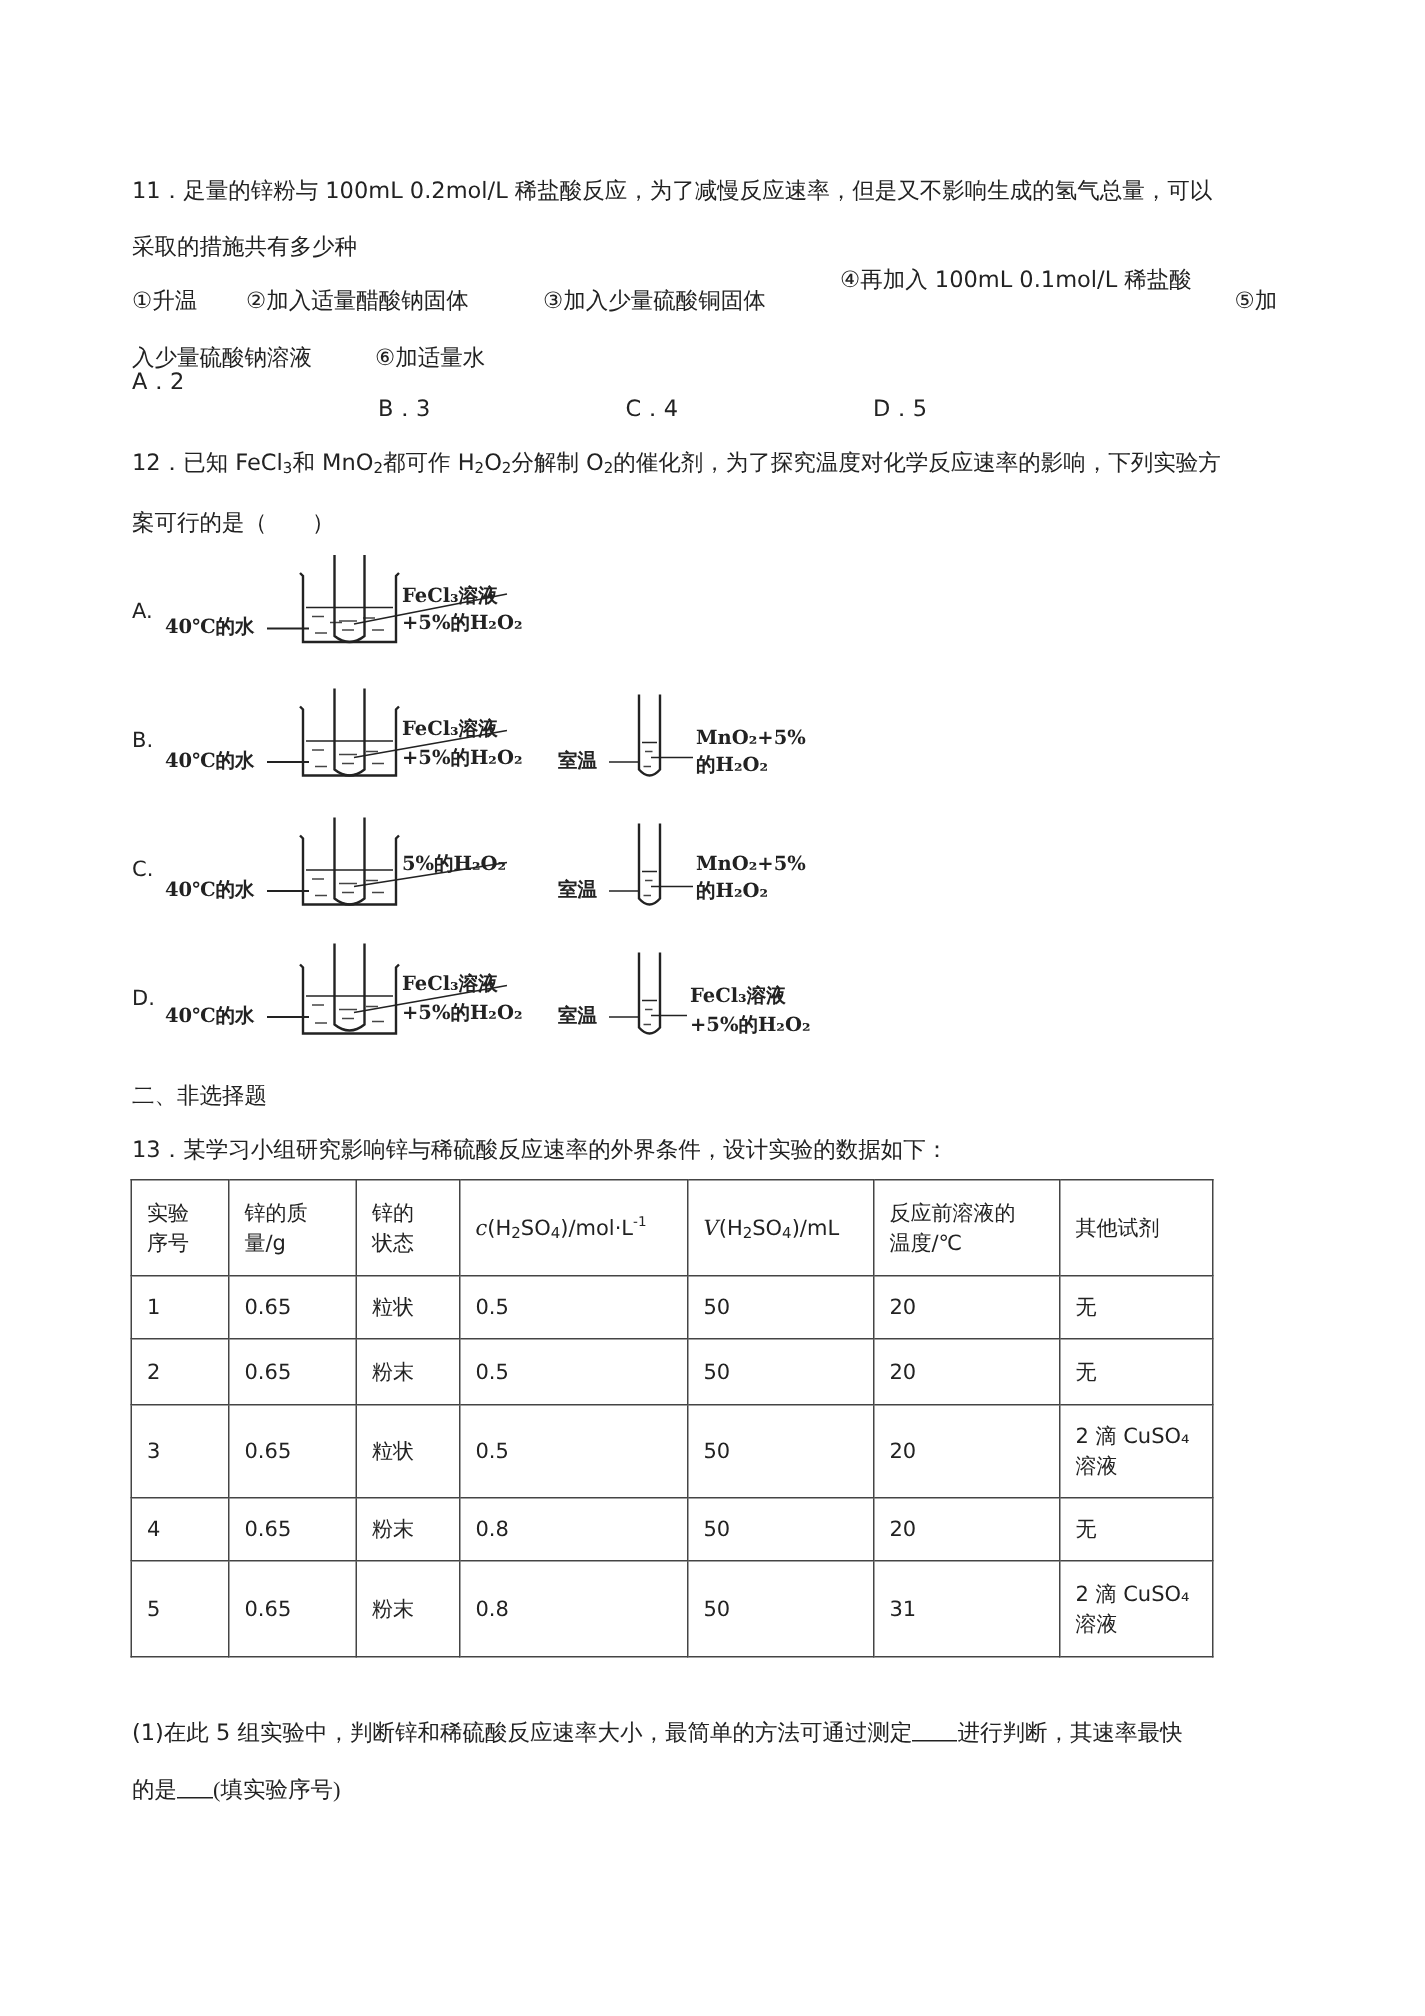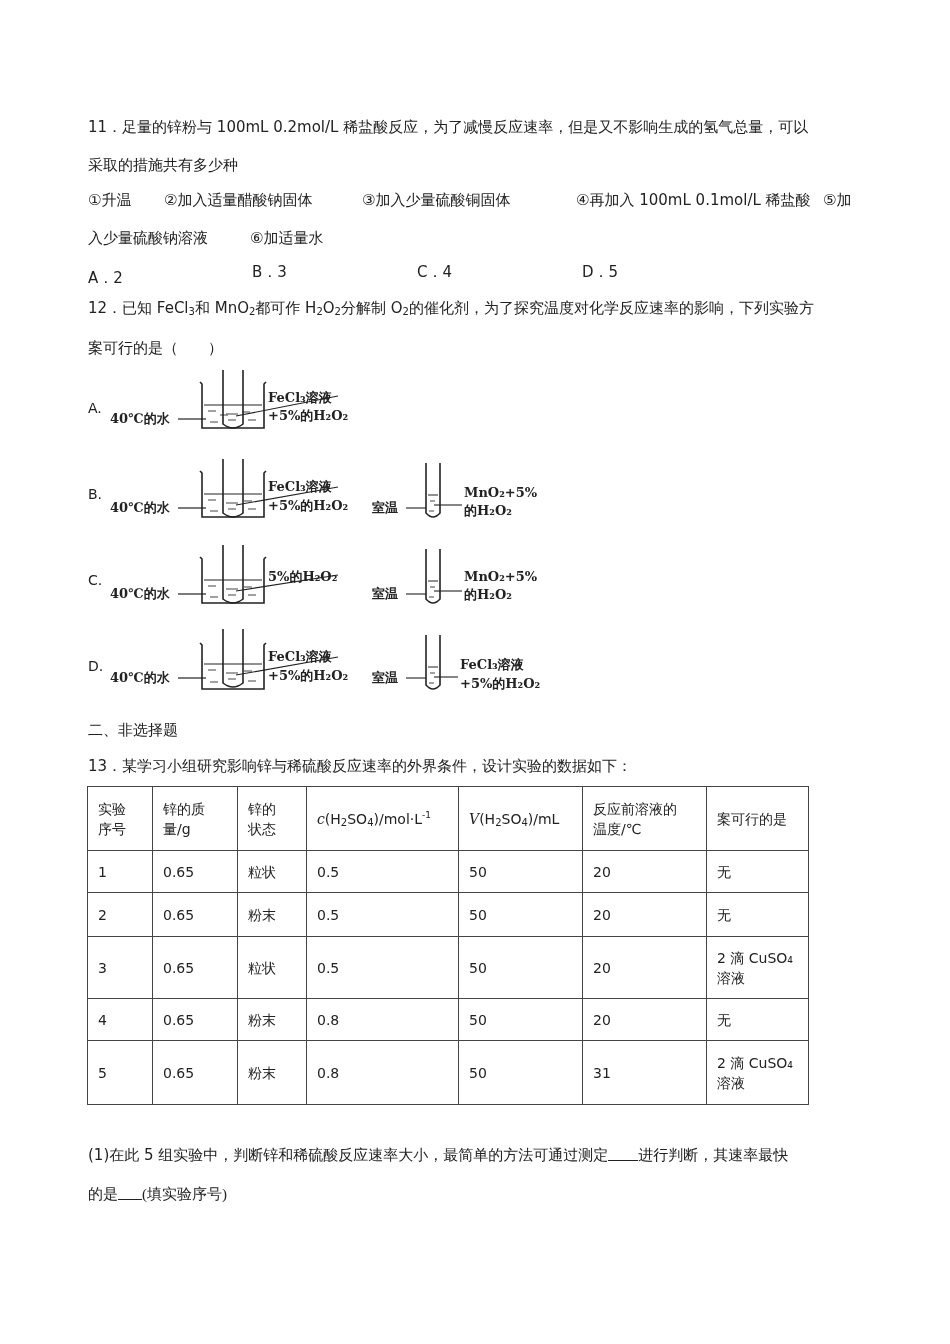--- a/index.html
+++ b/index.html
@@ -34,26 +34,26 @@
 <body>
 
 <div class="line" style="top:117px;">
   <span>11．</span><span>足量的锌粉与 100mL 0.2mol/L 稀盐酸反应，为了减慢反应速率，但是又不影响生成的氢气总量，可以</span>
 </div>
 <div class="line" style="top:155px;font-family:Liberation Serif, serif;">采取的措施共有多少种</div>
 
 <div class="opt" style="left:88px; top:190px;">①升温</div>
 <div class="opt" style="left:164px; top:190px;">②加入适量醋酸钠固体</div>
 <div class="opt" style="left:362px; top:190px;">③加入少量硫酸铜固体</div>
-<div class="opt" style="left:560px; top:190px;margin-left:16px;">④再加入 100mL 0.1mol/L 稀盐酸</div>
+<div class="opt" style="left:560px; top:176px;">④再加入 100mL 0.1mol/L 稀盐酸</div>
 <div class="opt" style="left:823px; top:190px;">⑤加</div>
 <div class="opt" style="left:88px; top:228px;">入少量硫酸钠溶液</div>
 <div class="opt" style="left:250px; top:228px;">⑥加适量水</div>
 
-<div class="opt" style="left:88px; top:268px;"><span>A．</span><span>2</span></div>
+<div class="opt" style="left:88px; top:244px;"><span>A．</span><span>2</span></div>
 <div class="opt" style="left:252px; top:262px;"><span>B．</span><span>3</span></div>
 <div class="opt" style="left:417px; top:262px;"><span>C．</span><span>4</span></div>
 <div class="opt" style="left:582px; top:262px;"><span>D．</span><span>5</span></div>
 
 <div class="line" style="top:298px;">
   <span>12．</span><span>已知 FeCl</span><sub>3</sub><span>和 MnO</span><sub>2</sub><span>都可作 H</span><sub>2</sub><span>O</span><sub>2</sub><span>分解制 O</span><sub>2</sub><span>的催化剂，为了探究温度对化学反应速率的影响，下列实验方</span>
 </div>
 <div class="line" style="top:338px;">案可行的是（　　）</div>
 
 <div class="opt-letter" style="top:400px;">A.</div>
@@ -186,21 +186,21 @@
       <col style="width:102px">
   </colgroup>
   <tbody>
       <tr style="height:64px;">
     <td><span>实验</span><br><span>序号</span></td>
     <td><span>锌的质</span><br><span>量/g</span></td>
     <td><span>锌的</span><br><span>状态</span></td>
     <td><span class="italic">c</span><span>(H</span><sub>2</sub><span>SO</span><sub>4</sub><span>)/mol·L</span><sup>-1</sup></td>
     <td><span class="italic">V</span><span>(H</span><sub>2</sub><span>SO</span><sub>4</sub><span>)/mL</span></td>
     <td><span>反应前溶液的</span><br><span>温度/℃</span></td>
-    <td><span>案可行的是</span></td>
+    <td><span>其他试剂</span></td>
   </tr>
   <tr style="height:42px;">
     <td>1</td>
     <td>0.65</td>
     <td>粒状</td>
     <td>0.5</td>
     <td>50</td>
     <td>20</td>
     <td><span>无</span></td>
   </tr>

